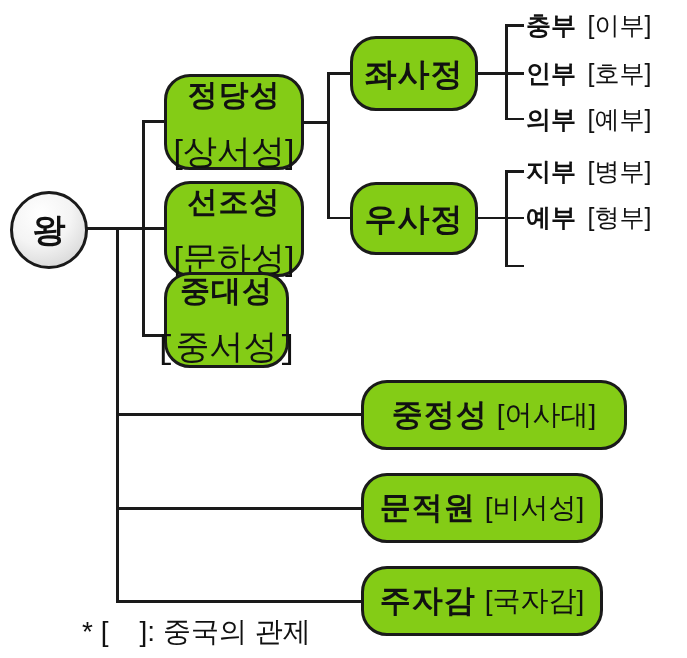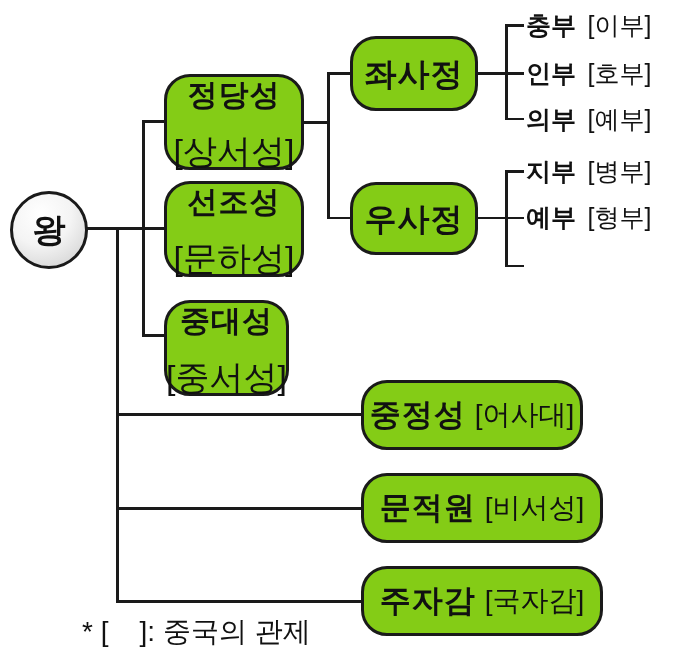--- a/index.html
+++ b/index.html
@@ -119,21 +119,21 @@
   </div>
 
   <div class="box twoline" style="left:164px; top:74px;  width:140px; height:96px;">
     <div class="bname">정당성</div>
     <div class="bsub">[상서성]</div>
   </div>
   <div class="box twoline" style="left:164px; top:181px; width:140px; height:96px;">
     <div class="bname">선조성</div>
     <div class="bsub">[문하성]</div>
   </div>
-  <div class="box twoline" style="left:164px; top:300px; width:125px; height:96px;">
+  <div class="box twoline" style="left:164px; top:272px; width:125px; height:96px;font-family:Liberation Mono, monospace;">
     <div class="bname">중대성</div>
     <div class="bsub">[중서성]</div>
   </div>
 
   <div class="box dir" style="left:350px; top:36px;  width:128px; height:75px;">
     <div class="bname">좌사정</div>
   </div>
   <div class="box dir" style="left:350px; top:182px; width:128px; height:73px;">
     <div class="bname">우사정</div>
   </div>
@@ -152,21 +152,21 @@
   </div>
   <div class="mlabel" style="top:154px;">
     <span class="mname">지부</span>
     <span class="mchi">[병부]</span>
   </div>
   <div class="mlabel" style="top:200px;">
     <span class="mname">예부</span>
     <span class="mchi">[형부]</span>
   </div>
 
-  <div class="box wide" style="left:361px; top:380px; width:222px; height:70px;">
+  <div class="box wide" style="left:361px; top:380px; width:266px; height:70px;">
     <div class="bname">중정성</div>
     <div class="bsub">[어사대]</div>
   </div>
   <div class="box wide" style="left:361px; top:566px; width:242px; height:70px;">
     <div class="bname">주자감</div>
     <div class="bsub">[국자감]</div>
   </div>
   <div class="box wide" style="left:361px; top:473px; width:242px; height:70px;">
     <div class="bname">문적원</div>
     <div class="bsub">[비서성]</div>

